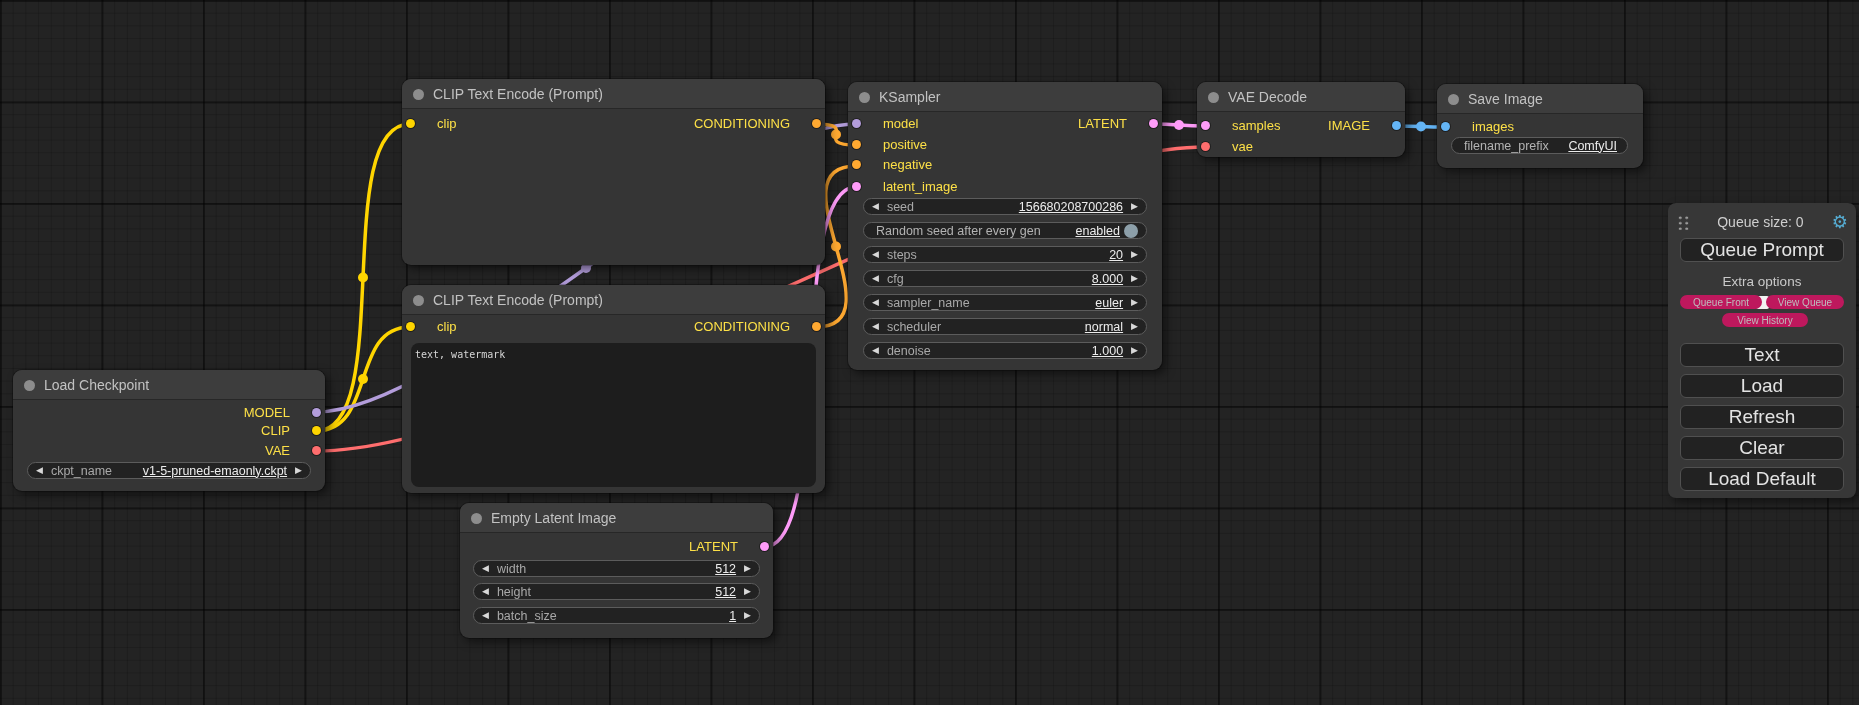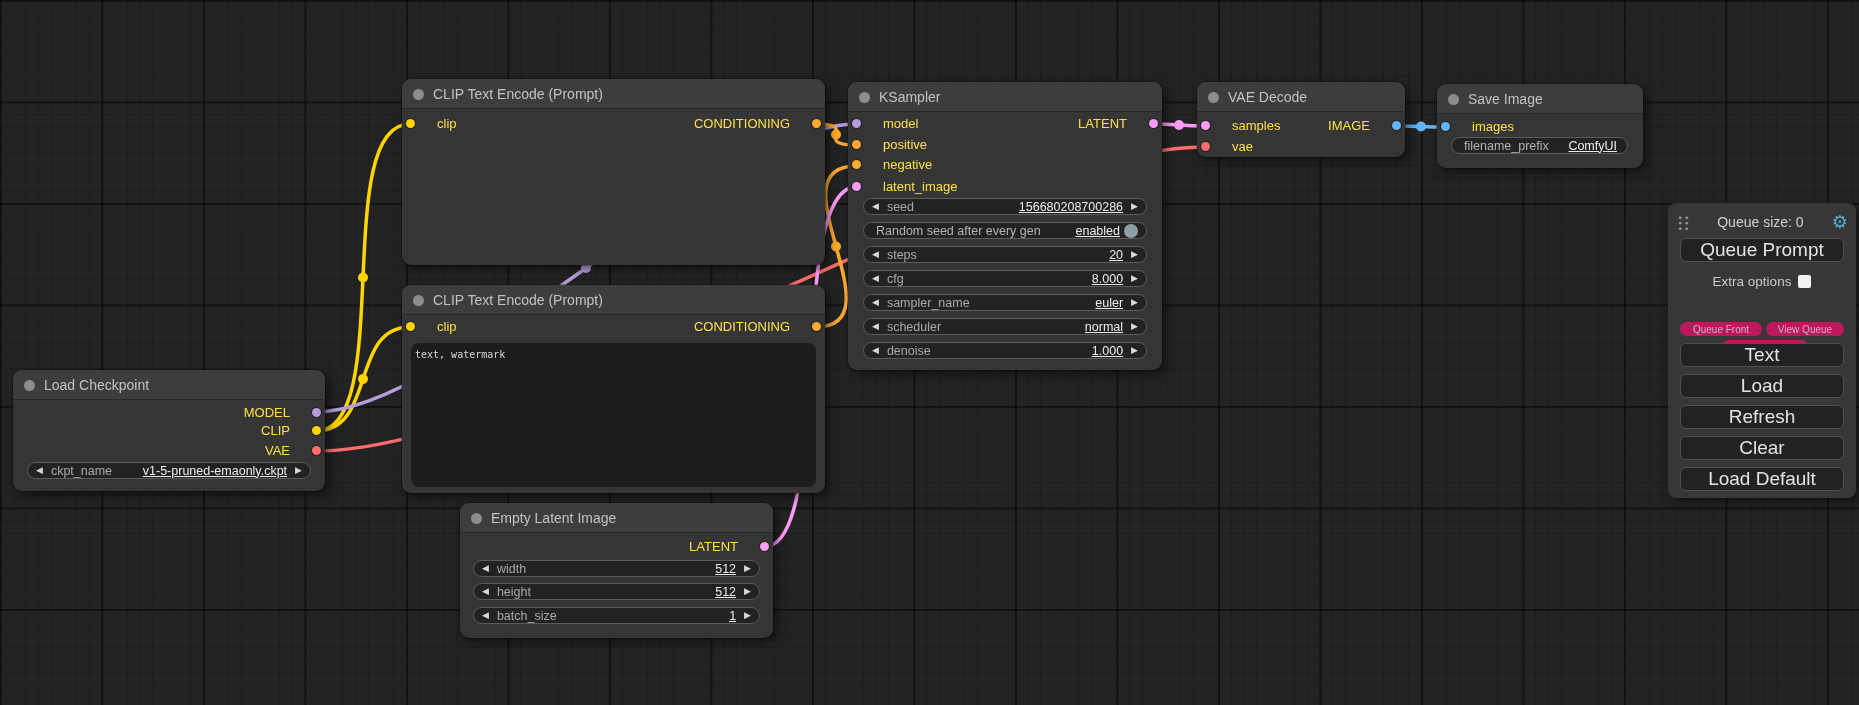--- a/index.html
+++ b/index.html
@@ -41,25 +41,25 @@
   .qheader{position:absolute;left:8px;right:8px;top:9px;height:20px;display:flex;align-items:center;}
   .qhandle{width:13px;height:16px;flex:none;
     background-image:radial-gradient(circle,#9a9a9a 1.2px,transparent 1.5px);
     background-size:6.5px 5.5px;background-position:1px 1px;}
   .qsize{flex:1;text-align:center;font-size:14px;color:#cfcfcf;}
   .qgear{font-size:18px;line-height:1;flex:none;}
   .qbtn{position:absolute;left:12px;width:164px;height:24px;background:#222;
     border:1px solid #505050;border-radius:6px;color:#e3e3e3;font-size:19px;
     display:flex;align-items:center;justify-content:center;box-sizing:border-box;}
   .qextra{position:absolute;top:71px;left:0;right:0;display:flex;justify-content:center;
-    align-items:center;gap:7px;font-size:13.5px;color:#c9c9c9;}
+    align-items:center;gap:7px;font-size:13.5px;color:#c9c9c9;flex-direction:column;}
   .qcheck{width:13px;height:13px;background:#f2f2f2;border-radius:2px;}
   .qsmall{position:absolute;height:14px;background:#be185d;border:7px solid #be185d;
     border-radius:8px;color:#bdbdbd;font-size:10px;display:flex;align-items:center;
-    justify-content:center;box-sizing:border-box;margin-top:27px;}
+    justify-content:center;box-sizing:border-box;}
 </style>
 </head>
 <body>
 
 <div id="canvas">
 
   <svg id="links" width="1859" height="705">
       <path d="M 316 431 C 396 431, 330 124, 410 124" stroke="#FFD500" stroke-width="3.5" fill="none" stroke-linecap="round"></path>
       <circle cx="363" cy="277.5" r="5" fill="#FFD500"></circle>
       <path d="M 316 431 C 376 431, 350 327, 410 327" stroke="#FFD500" stroke-width="3.5" fill="none" stroke-linecap="round"></path>

